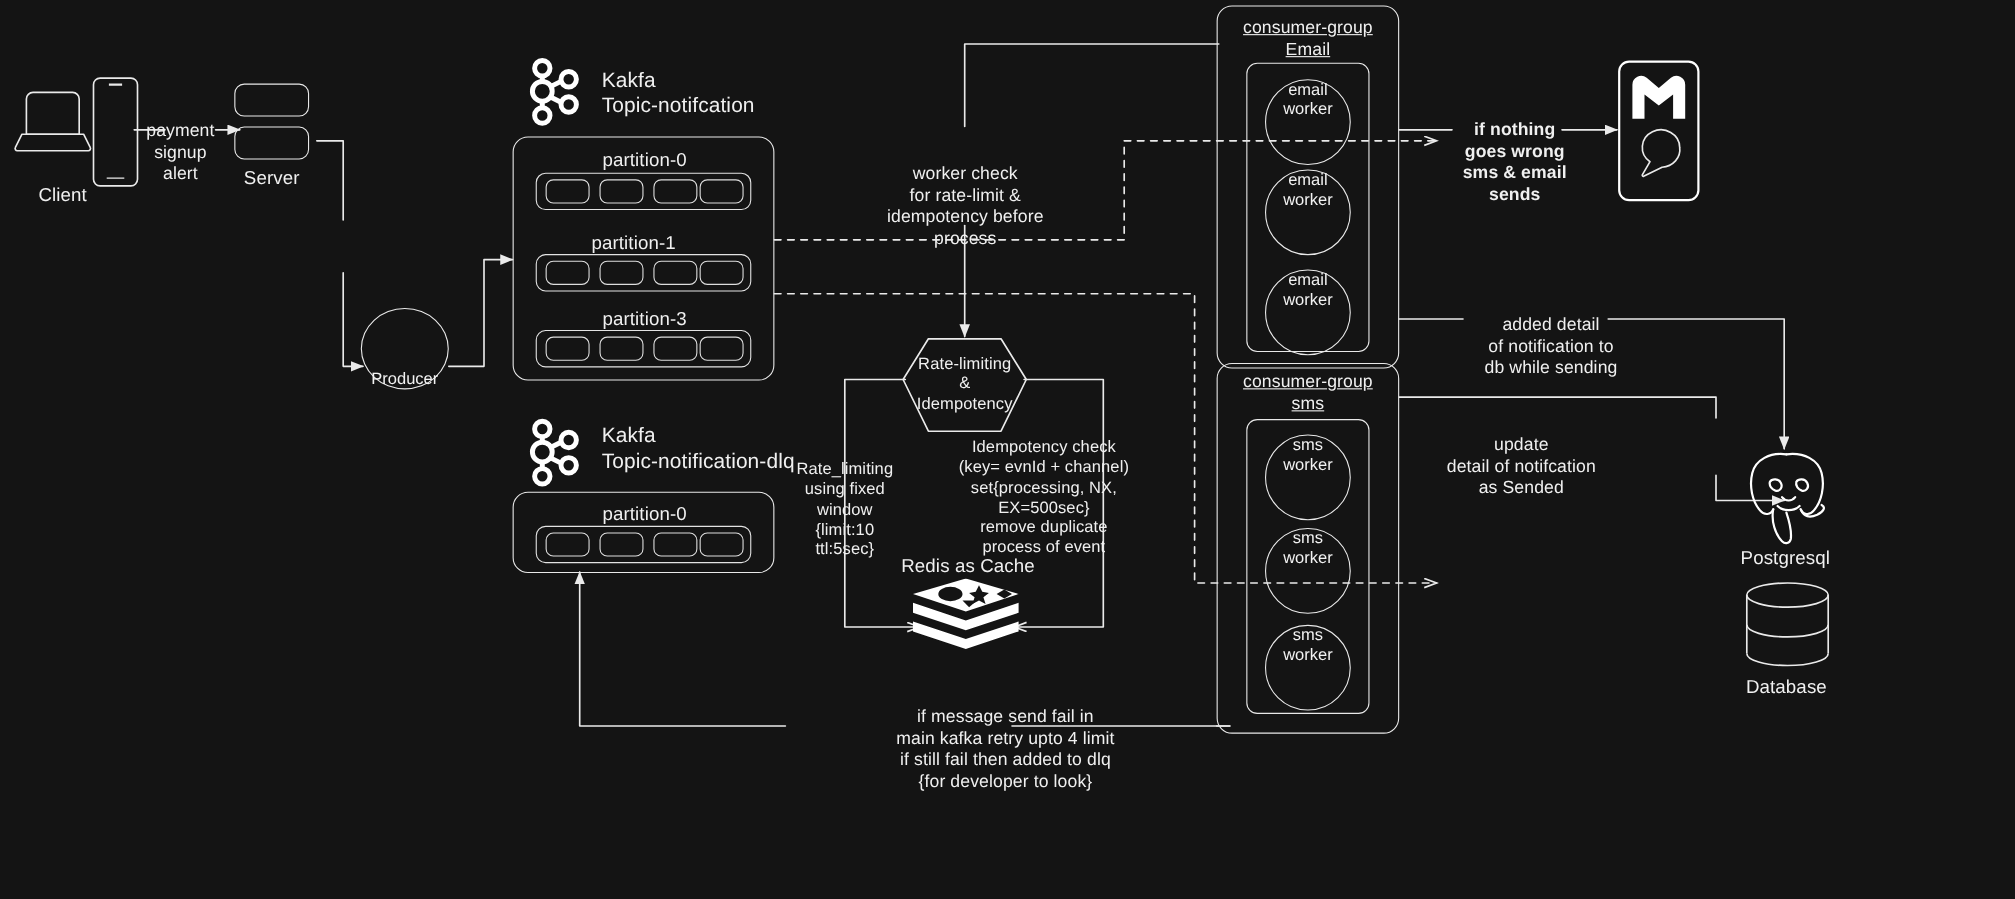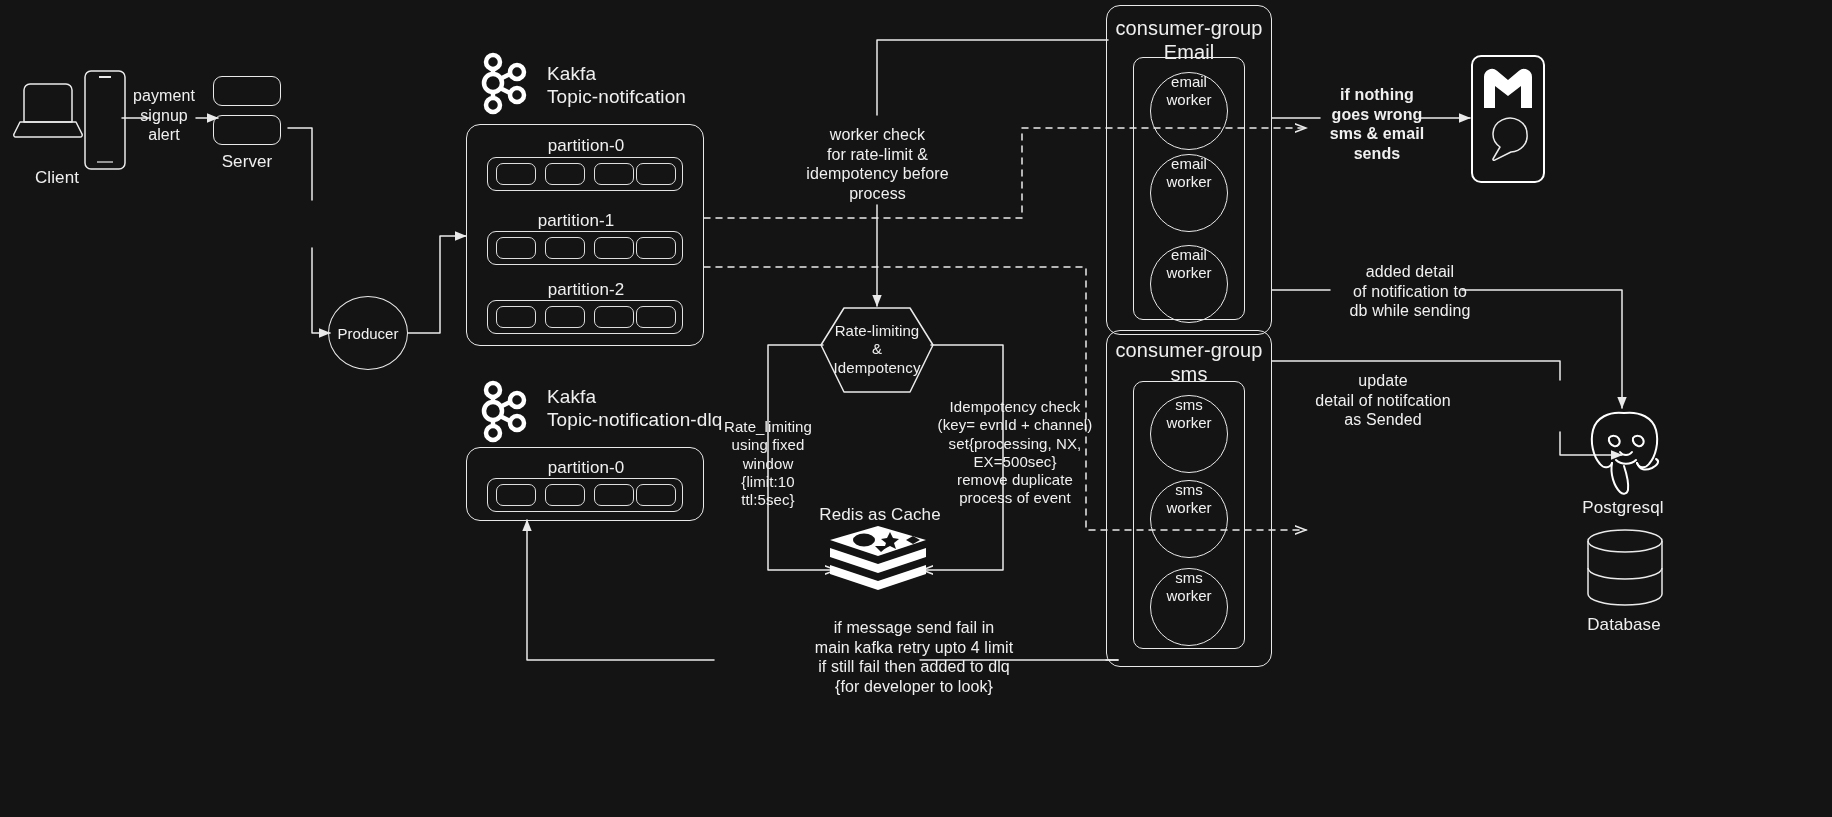--- a/index.html
+++ b/index.html
@@ -56,23 +56,23 @@
     line-height:1.2;
   }
   .ellipse{
     border:1.6px solid #e9e9e9;
     border-radius:50%;
     display:flex;
     align-items:center;
     justify-content:center;
   }
   .f15{font-size:15px;}
-  .f16{font-size:16px;}
+  .f16{font-size:16px;margin-top:24px;}
   .f17{font-size:17px;}
-  .f18{font-size:20px;}
+  .f18{font-size:16px;text-decoration:underline;}
   .f19{font-size:19px;}
 </style>
 </head>
 <body>
 
 <div id="canvas">
 
   <svg class="layer" viewBox="0 0 1832 817" xmlns="http://www.w3.org/2000/svg">
     <defs>
       <marker id="arr" markerWidth="9" markerHeight="9" refX="7.5" refY="3.2" orient="auto" markerUnits="strokeWidth">
@@ -138,21 +138,21 @@
 
   <div class="lbl f16" style="left:120px;top:86px;width:88px;">payment
 signup
 alert</div>
 
   <div class="node stroke-box" style="left:213px;top:76px;width:68px;height:30px;border-radius:9px;"></div>
   <div class="node stroke-box" style="left:213px;top:115px;width:68px;height:30px;border-radius:9px;"></div>
   <div class="lbl f17" style="left:203px;top:152px;width:88px;">Server</div>
 
 
-  <div class="node ellipse f15" style="left:328px;top:296px;width:80px;height:74px;">
+  <div class="node ellipse f15" style="left:328px;top:280px;width:80px;height:74px;align-items:flex-end;">
     <span>Producer</span>
   </div>
 
   <svg class="node" style="left:479px;top:50px;width:52px;height:66px;" viewBox="0 0 52 66" xmlns="http://www.w3.org/2000/svg">
     <g fill="none" stroke="#ffffff" stroke-width="4.5">
       <circle cx="14" cy="12" r="7"></circle>
       <circle cx="14" cy="33" r="9"></circle>
       <circle cx="14" cy="55" r="7"></circle>
       <circle cx="38" cy="22" r="7"></circle>
       <circle cx="38" cy="45" r="7"></circle>
@@ -174,21 +174,21 @@
   <div class="node msgcell" style="left:594px;top:163px;width:40px;height:22px;"></div>
   <div class="node msgcell" style="left:636px;top:163px;width:40px;height:22px;"></div>
 
   <div class="lbl f17" style="left:476px;top:211px;width:200px;">partition-1</div>
   <div class="node stroke-box-sm" style="left:487px;top:231px;width:196px;height:34px;"></div>
   <div class="node msgcell" style="left:496px;top:237px;width:40px;height:22px;"></div>
   <div class="node msgcell" style="left:545px;top:237px;width:40px;height:22px;"></div>
   <div class="node msgcell" style="left:594px;top:237px;width:40px;height:22px;"></div>
   <div class="node msgcell" style="left:636px;top:237px;width:40px;height:22px;"></div>
 
-  <div class="lbl f17" style="left:486px;top:280px;width:200px;">partition-2</div>
+  <div class="lbl f17" style="left:486px;top:280px;width:200px;">partition-3</div>
   <div class="node stroke-box-sm" style="left:487px;top:300px;width:196px;height:34px;"></div>
   <div class="node msgcell" style="left:496px;top:306px;width:40px;height:22px;"></div>
   <div class="node msgcell" style="left:545px;top:306px;width:40px;height:22px;"></div>
   <div class="node msgcell" style="left:594px;top:306px;width:40px;height:22px;"></div>
   <div class="node msgcell" style="left:636px;top:306px;width:40px;height:22px;"></div>
 
   <svg class="node" style="left:479px;top:378px;width:52px;height:66px;" viewBox="0 0 52 66" xmlns="http://www.w3.org/2000/svg">
     <g fill="none" stroke="#ffffff" stroke-width="4.5">
       <circle cx="14" cy="12" r="7"></circle>
       <circle cx="14" cy="33" r="9"></circle>
@@ -223,21 +223,21 @@
   <div class="lbl f15" style="left:820px;top:322px;width:114px;">Rate-limiting
 &amp;
 Idempotency</div>
 
   <div class="lbl f15" style="left:706px;top:418px;width:124px;">Rate_limiting
 using fixed
 window
 {limit:10
 ttl:5sec}</div>
 
-  <div class="lbl f15" style="left:926px;top:398px;width:178px;">Idempotency check
+  <div class="lbl f15" style="left:860px;top:398px;width:178px;">Idempotency check
 (key= evnId + channel)
 set{processing, NX,
 EX=500sec}
 remove duplicate
 process of event</div>
 
   <div class="lbl f17" style="left:800px;top:505px;width:160px;">Redis as Cache</div>
   <svg class="node" style="left:828px;top:526px;width:100px;height:68px;" viewBox="0 0 100 68" xmlns="http://www.w3.org/2000/svg">
     <g fill="#ffffff">
       <path d="M2,14 L50,0 L98,14 L50,30 Z"></path>

